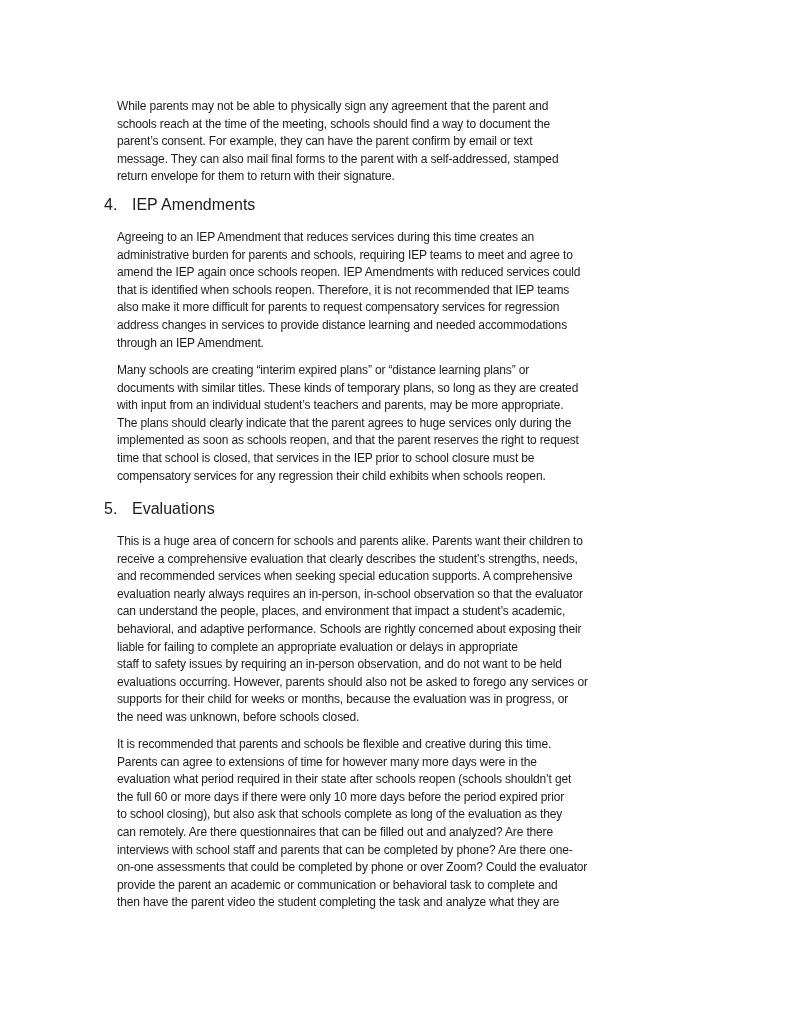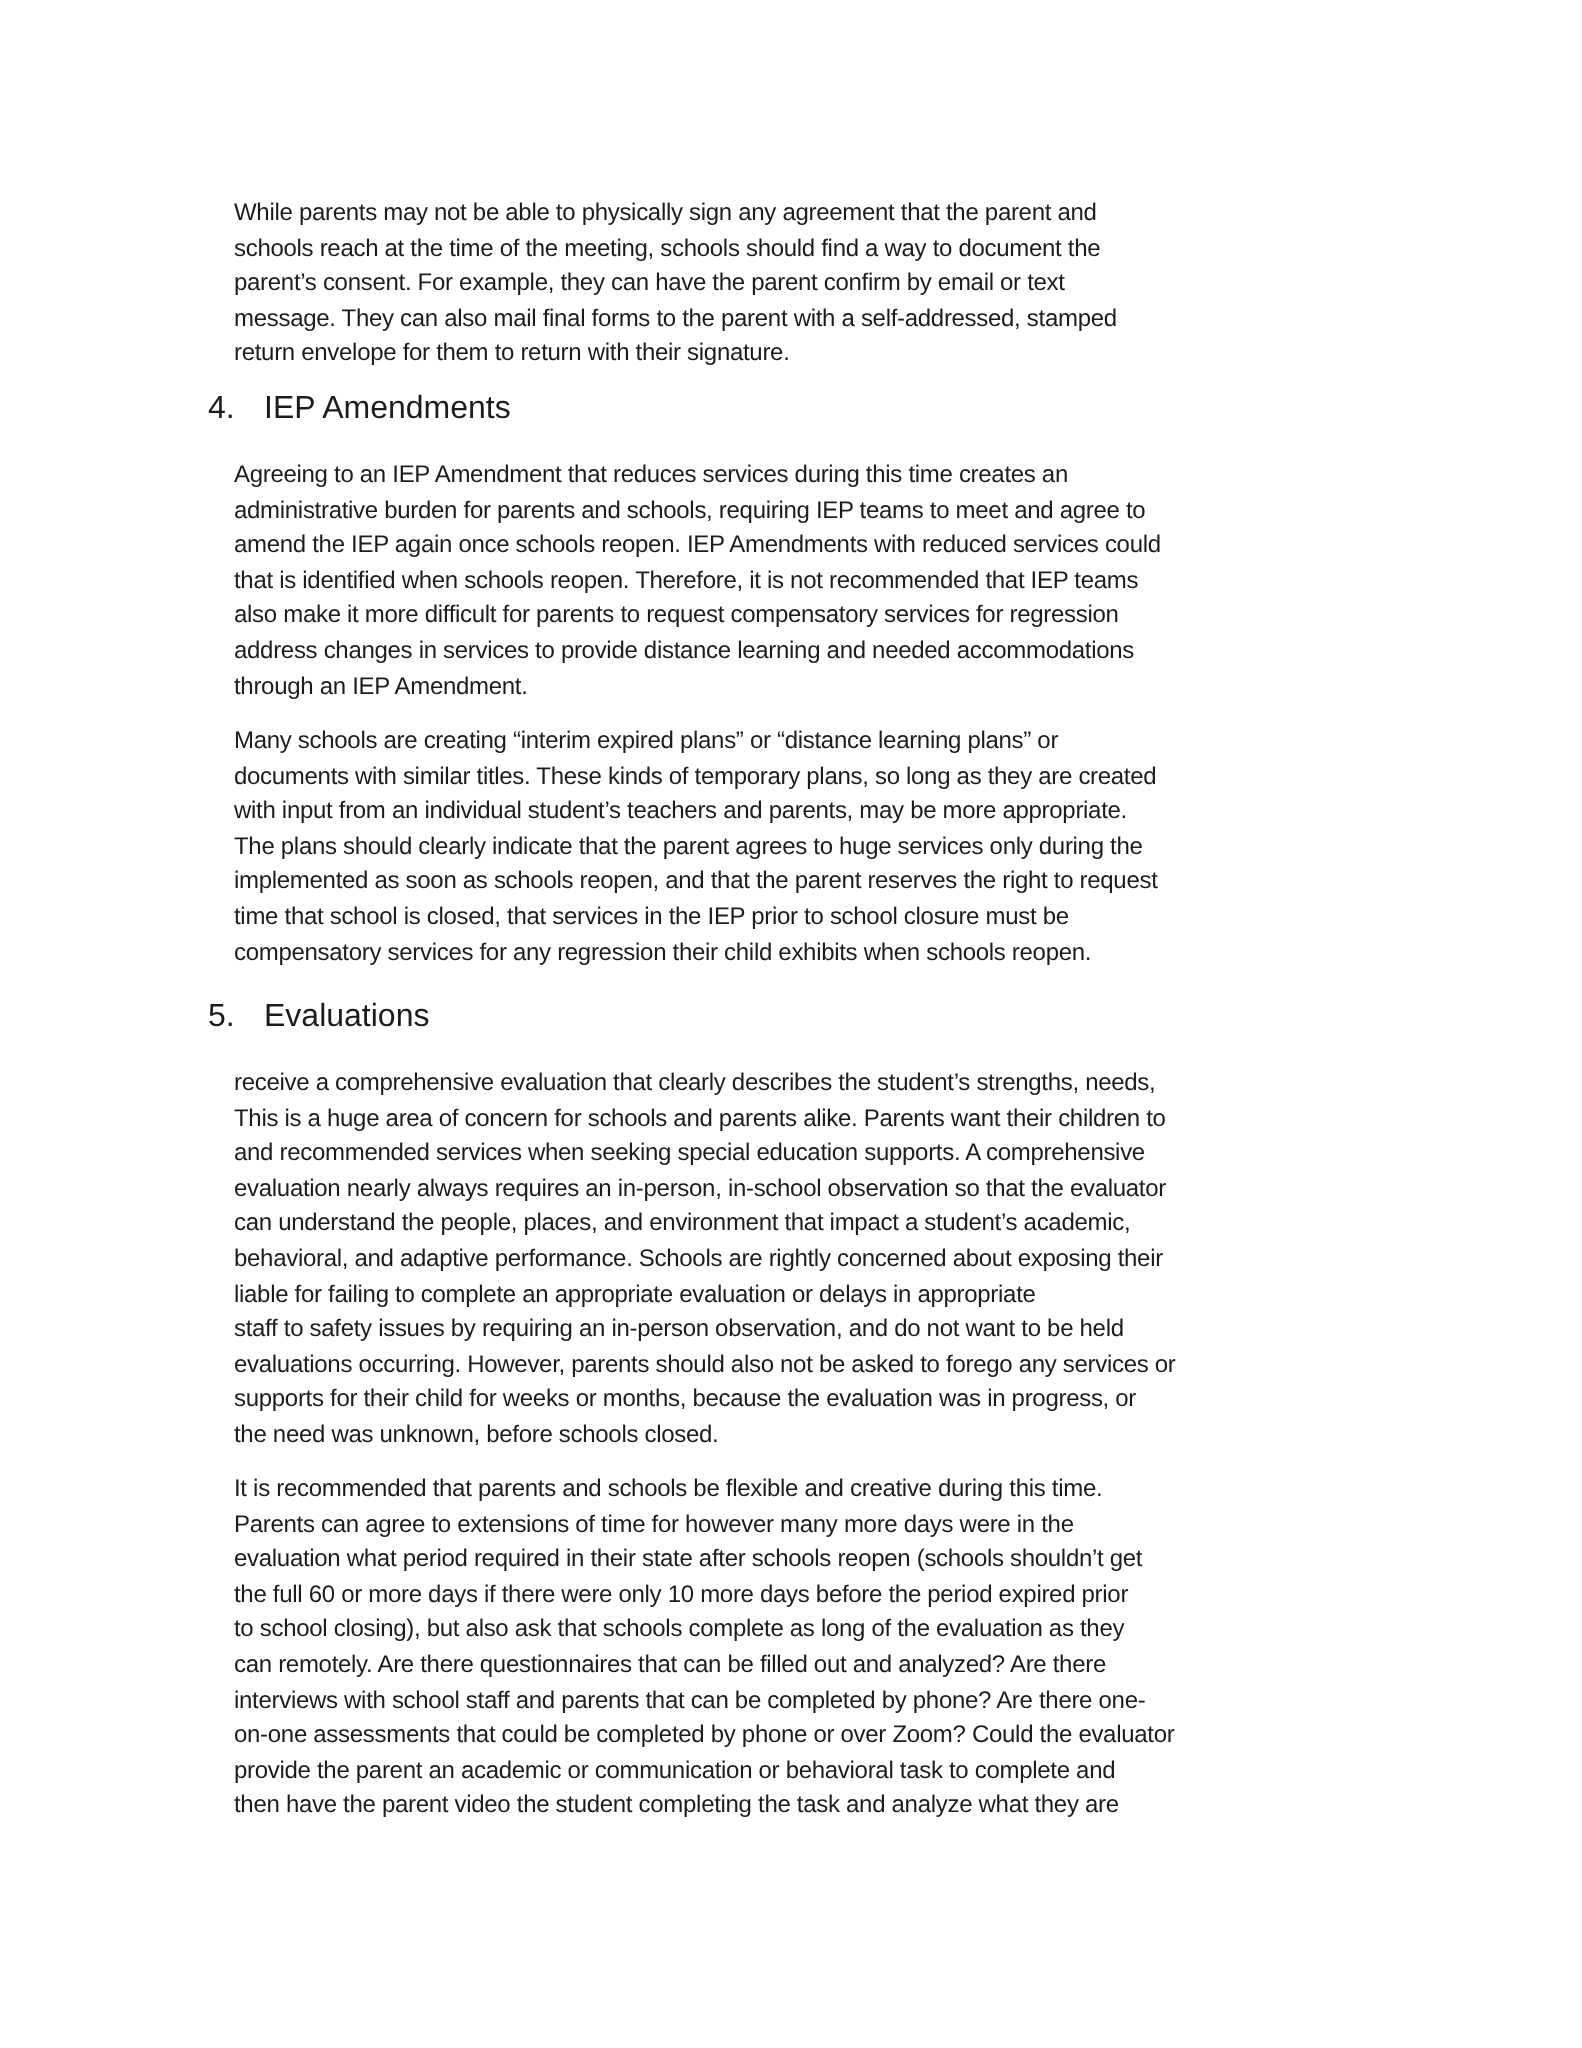--- a/index.html
+++ b/index.html
@@ -82,22 +82,22 @@
     <span class="line">implemented as soon as schools reopen, and that the parent reserves the right to request</span>
     <span class="line">time that school is closed, that services in the IEP prior to school closure must be</span>
     <span class="line">compensatory services for any regression their child exhibits when schools reopen.</span>
   </p>
 
   <div class="heading" style="top:500px;">
     <span class="num">5.</span><span>Evaluations</span>
   </div>
 
   <p class="para" style="top:533px;">
+    <span class="line">This is a huge area of concern for schools and parents alike. Parents want their children to</span>
     <span class="line">receive a comprehensive evaluation that clearly describes the student’s strengths, needs,</span>
-    <span class="line">This is a huge area of concern for schools and parents alike. Parents want their children to</span>
     <span class="line">and recommended services when seeking special education supports. A comprehensive</span>
     <span class="line">evaluation nearly always requires an in-person, in-school observation so that the evaluator</span>
     <span class="line">can understand the people, places, and environment that impact a student’s academic,</span>
     <span class="line">behavioral, and adaptive performance. Schools are rightly concerned about exposing their</span>
     <span class="line">liable for failing to complete an appropriate evaluation or delays in appropriate</span>
     <span class="line">staff to safety issues by requiring an in-person observation, and do not want to be held</span>
     <span class="line">evaluations occurring. However, parents should also not be asked to forego any services or</span>
     <span class="line">supports for their child for weeks or months, because the evaluation was in progress, or</span>
     <span class="line">the need was unknown, before schools closed.</span>
   </p>

